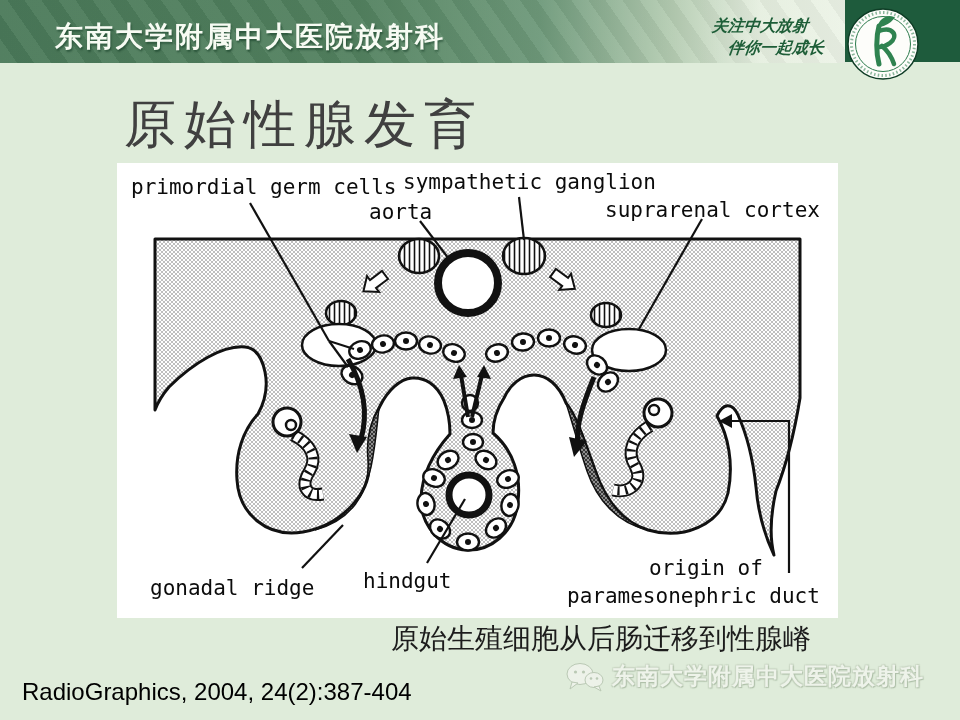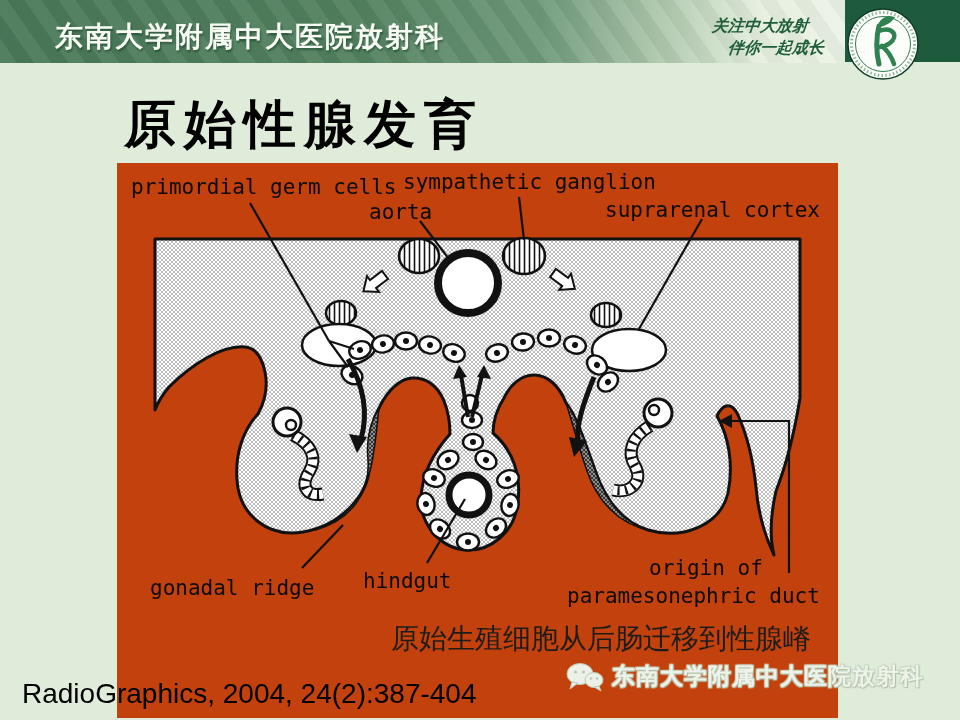--- a/index.html
+++ b/index.html
@@ -14,31 +14,31 @@
   .header-title{position:absolute;left:55px;top:18px;font-size:28px;font-weight:bold;
     color:#f7fbf3;letter-spacing:2px;text-shadow:1px 2px 2px rgba(0,40,20,.45);z-index:2;}
   .slogan{position:absolute;font-size:16px;font-weight:bold;font-style:italic;
     color:#1e5e38;font-family:"Liberation Serif",serif;transform:skewX(-6deg);z-index:2;}
   .slogan1{left:712px;top:16px;}
   .slogan2{left:728px;top:38px;}
   .dark-block{position:absolute;left:845px;top:0;width:115px;height:62px;background:#1e5b3c;}
   .logo-wrap{position:absolute;left:845px;top:4px;width:76px;height:76px;z-index:3;}
 
   
-  .slide-title{position:absolute;left:124px;top:90px;font-size:52px;font-weight:bold;
-    color:#000000;letter-spacing:8px;}
-  .diagram-box{position:absolute;left:117px;top:163px;width:721px;height:555px;background:#c2410c;}
+  .slide-title{position:absolute;left:124px;top:90px;font-size:52px;font-weight:normal;
+    color:#404040;letter-spacing:8px;}
+  .diagram-box{position:absolute;left:117px;top:163px;width:721px;height:455px;background:#ffffff;}
   .diagram-box svg{display:block;}
   .dg-label{font-family:"DejaVu Sans Mono",monospace;font-size:21px;fill:#0b0b0b;}
   .cell ellipse{fill:#fff;stroke:#111;stroke-width:2.4;}
   .cell circle{fill:#111;}
 
   .caption{position:absolute;left:90px;top:620px;width:721px;text-align:right;
     font-size:28px;color:#1c1c1c;}
-  .reference{position:absolute;left:22px;top:678px;font-size:28px;color:#000;}
+  .reference{position:absolute;left:22px;top:678px;font-size:24px;color:#000;}
 
   .watermark{position:absolute;left:566px;top:661px;display:flex;align-items:center;gap:8px;}
   .watermark-text{font-size:23px;font-weight:bold;color:#eef3ea;letter-spacing:1px;
     text-shadow:1px 1px 1px #aebfa8,-1px -1px 1px #cdd9c7,1px -1px 1px #c3d1bd,-1px 1px 1px #c3d1bd;}
 </style>
 </head>
 <body>
 
 <div class="header-bar"></div>
 <div class="header-title">东南大学附属中大医院放射科</div>

